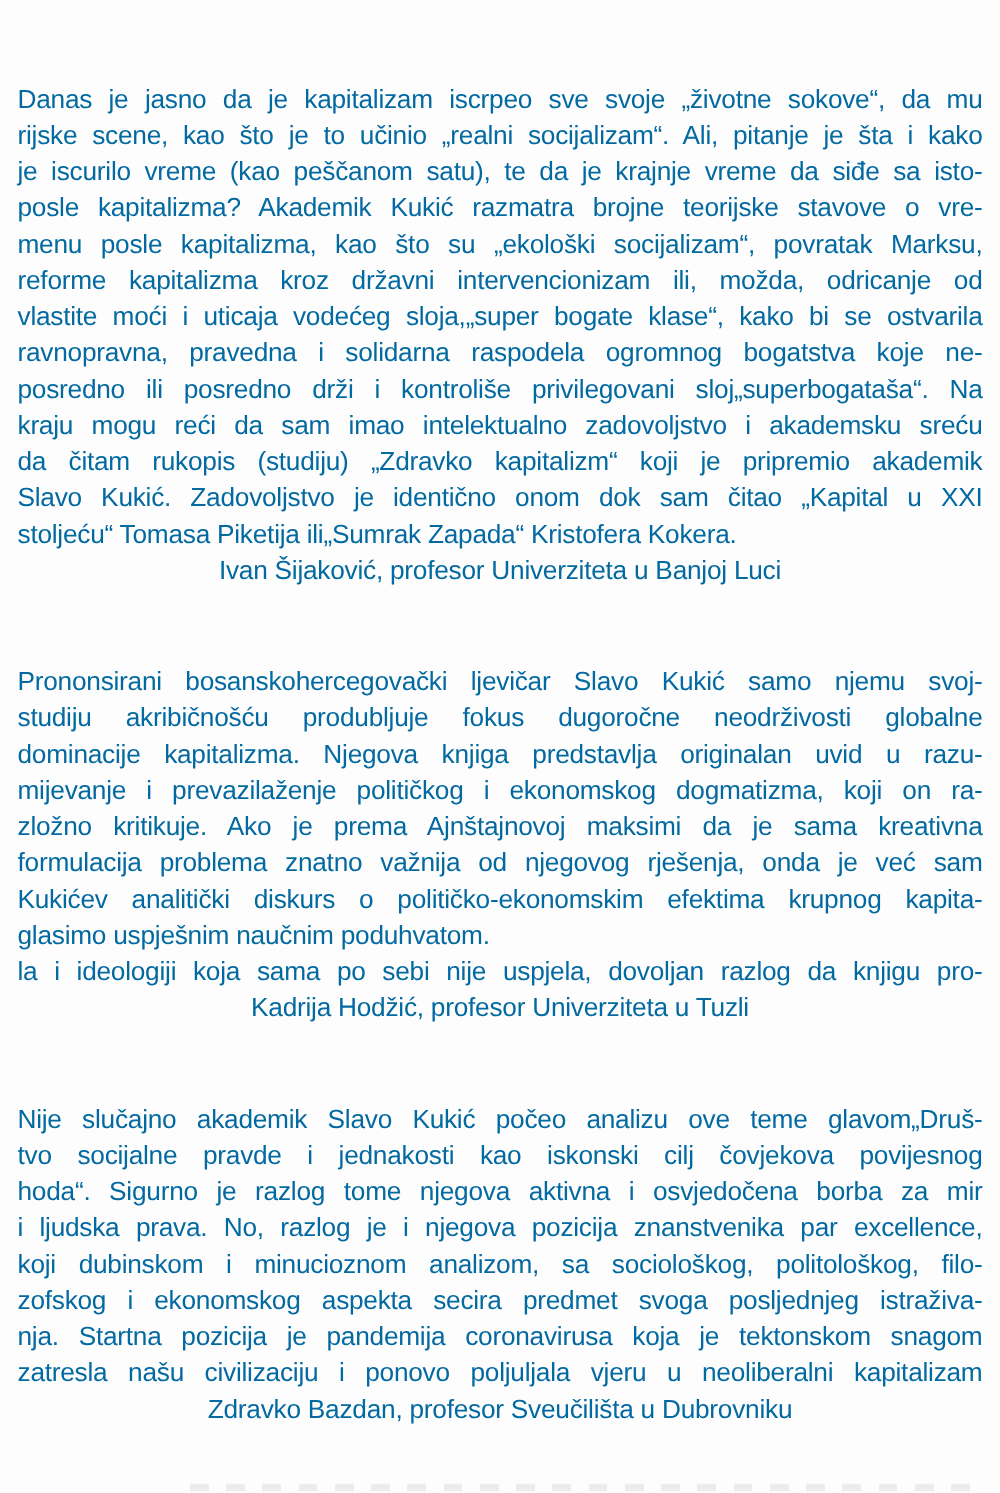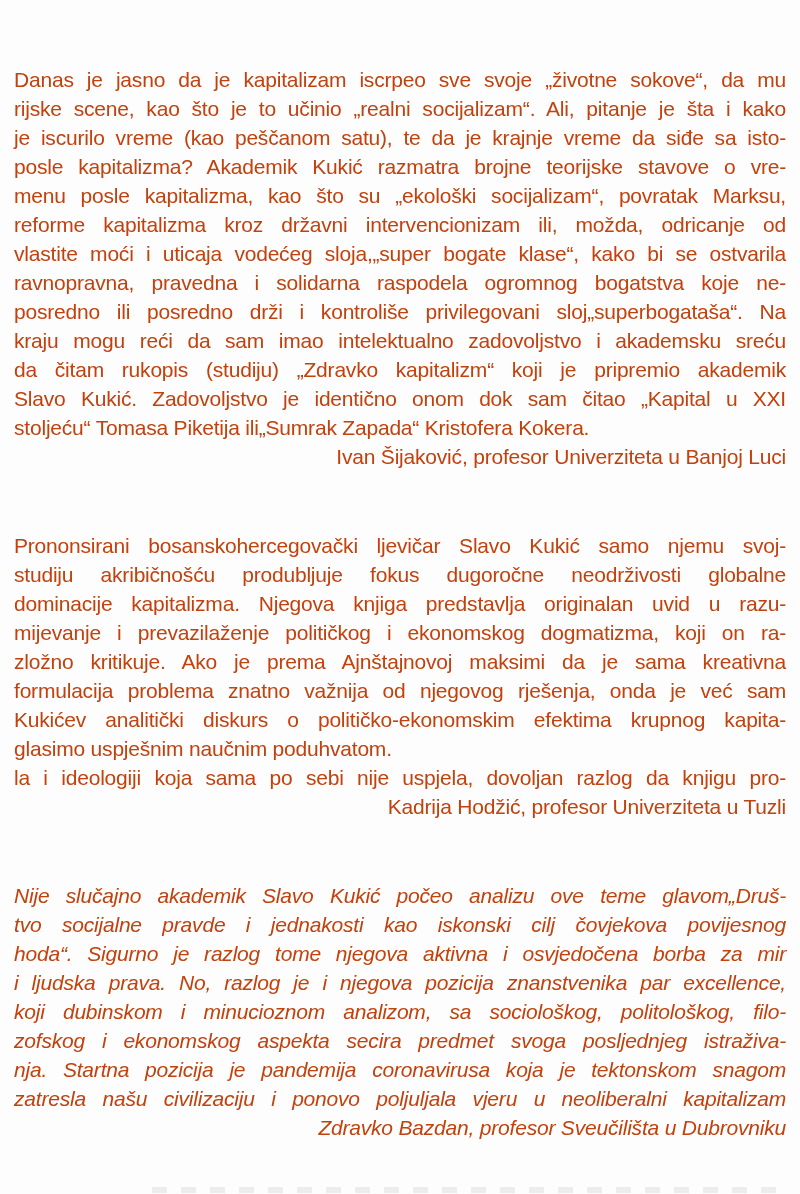--- a/index.html
+++ b/index.html
@@ -1,45 +1,45 @@
 <!DOCTYPE html>
 <html><head>
 <meta charset="utf-8">
 <style>
   html,body{margin:0;padding:0;}
   .page{
     position:relative;
     width:800px;height:1194px;
     background:#fdfdfd;
-    color:#c2410c;
+    color:#0369a1;
     font-family:"Liberation Sans",sans-serif;
     overflow:hidden;
   }
   .content{
     position:absolute;
     top:65px;left:14px;width:772px;
   }
   .review{margin:0 0 60px 0;}
-  .review:last-child{margin-bottom:0;font-style:italic;}
+  .review:last-child{margin-bottom:0;}
   .ln{
     margin:0;
     font-size:21px;
     line-height:29px;
     letter-spacing:-0.2px;
     text-align:justify;
     text-align-last:justify;
     white-space:normal;
   }
   .ln.last{text-align-last:left;}
   .attr{
     margin:0;
     font-size:21px;
     line-height:29px;
     letter-spacing:-0.2px;
-    text-align:right;
+    text-align:center;
   }
   .cutoff{
     position:absolute;
     left:152px;right:14px;top:1187px;height:6px;
     background:repeating-linear-gradient(90deg,#dcdcdc 0 15px,transparent 15px 29px);
     opacity:.5;
   }
 </style>
 </head>
 <body>

